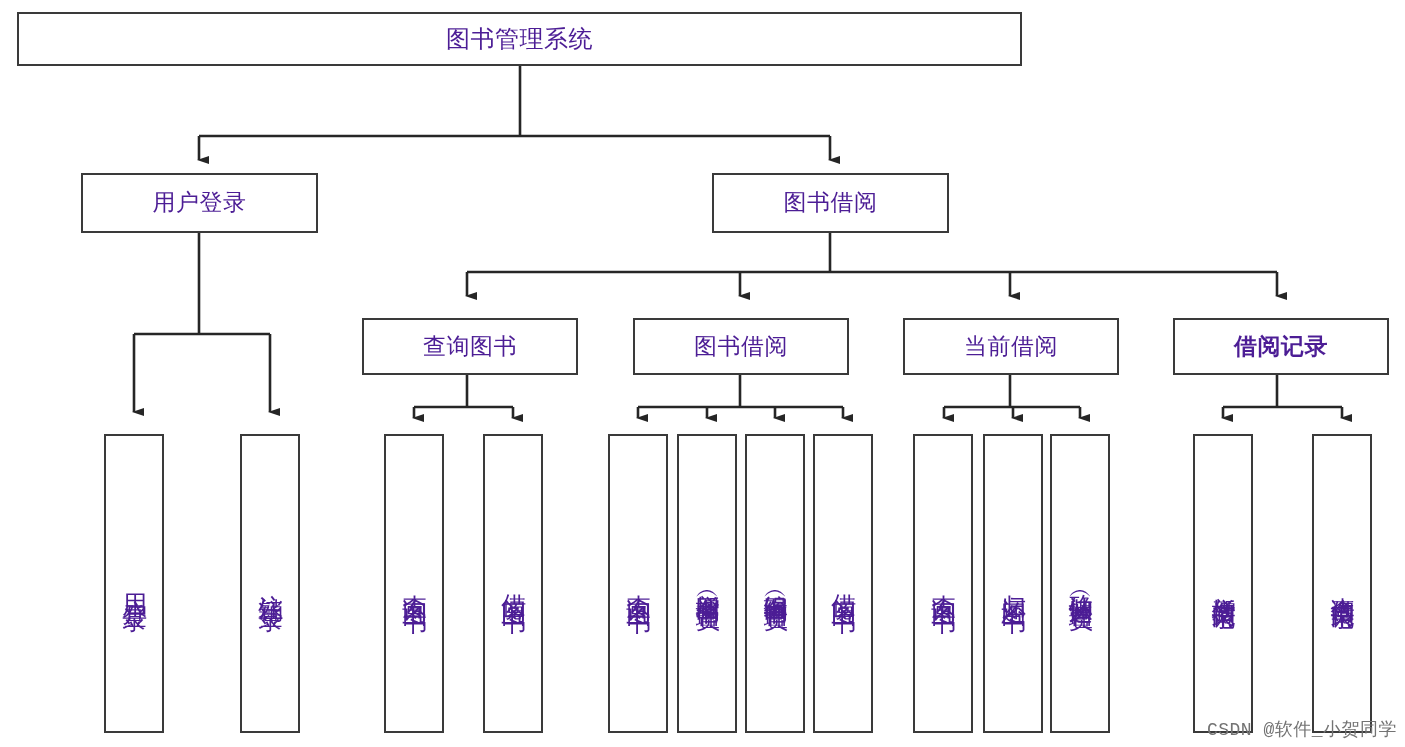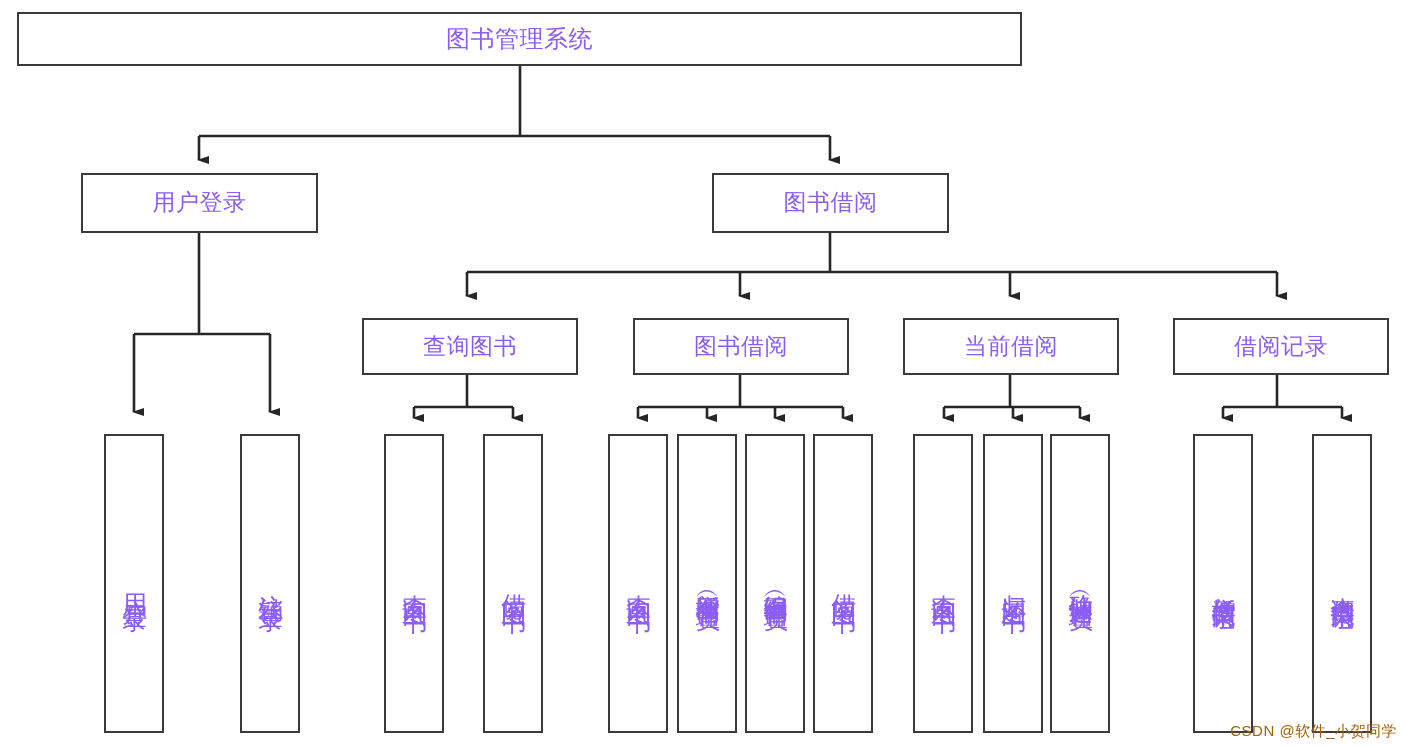--- a/index.html
+++ b/index.html
@@ -27,21 +27,21 @@
     pointer-events: none;
   }
   .node {
     position: absolute;
     box-sizing: border-box;
     background: #ffffff;
     border: 2px solid #3a3a3a;
     display: flex;
     align-items: center;
     justify-content: center;
-    color: #8b5cf6;
+    color: #4c1d95;
     z-index: 2;
   }
   .node .node-label {
     display: block;
     text-align: center;
     line-height: 1.18;
     white-space: nowrap;
   }
   
   .node.horiz .node-label {
@@ -66,26 +66,26 @@
     max-height: 268px;
   }
   .node.vert.narrow .node-label {
     font-size: 24px;
     letter-spacing: 2px;
   }
   #watermark {
     position: absolute;
     right: 8px;
     bottom: 6px;
-    font-size: 15px;
-    color: #a16207;
+    font-size: 18px;
+    color: #737373;
     letter-spacing: 0.5px;
     z-index: 5;
     white-space: nowrap;
-    font-family: Liberation Sans, sans-serif;
+    font-family: Liberation Mono, monospace;
   }
 </style>
 </head>
 <body>
 
 <div id="diagram-root">
 
   <svg id="edge-layer" viewBox="0 0 1405 747" xmlns="http://www.w3.org/2000/svg">
     <defs>
       <marker id="arrowhead" markerWidth="10" markerHeight="12" refX="4" refY="10" orient="auto" markerUnits="userSpaceOnUse">
@@ -161,21 +161,21 @@
 
   <div class="node horiz" style="left:362px; top:318px; width:216px; height:57px;">
     <span class="node-label">查询图书</span>
   </div>
   <div class="node horiz" style="left:903px; top:318px; width:216px; height:57px;">
     <span class="node-label">当前借阅</span>
   </div>
   <div class="node horiz" style="left:633px; top:318px; width:216px; height:57px;">
     <span class="node-label">图书借阅</span>
   </div>
-  <div class="node horiz" style="left:1173px; top:318px; width:216px; height:57px;">
+  <div class="node horiz" style="left:1173px; top:318px; width:216px; height:57px;font-weight:bold;">
     <span class="node-label">借阅记录</span>
   </div>
 
   <div class="node vert" style="left:104px; top:434px; width:60px; height:299px;">
     <span class="node-label">用户登录</span>
   </div>
   <div class="node vert" style="left:240px; top:434px; width:60px; height:299px;">
     <span class="node-label">注销登录</span>
   </div>
 

